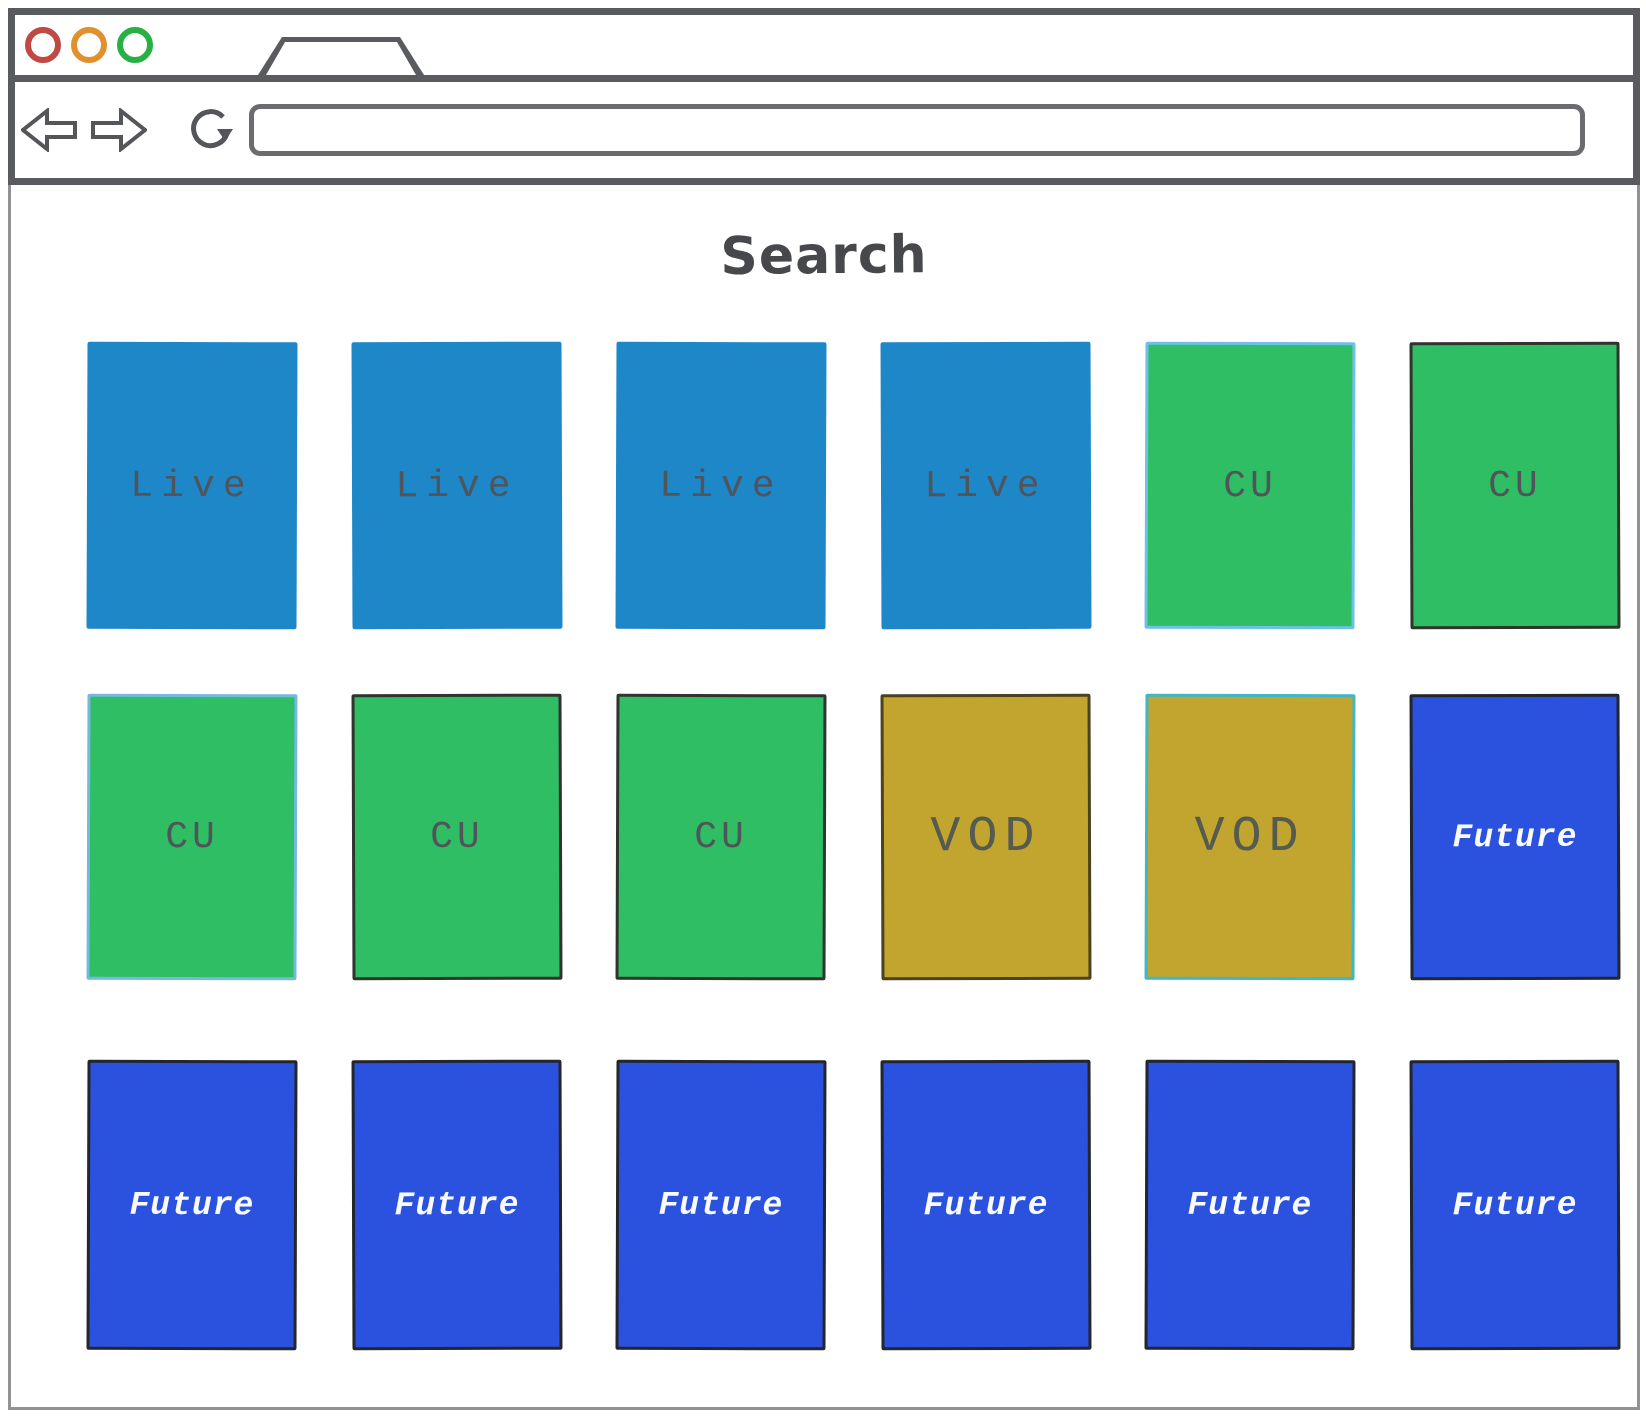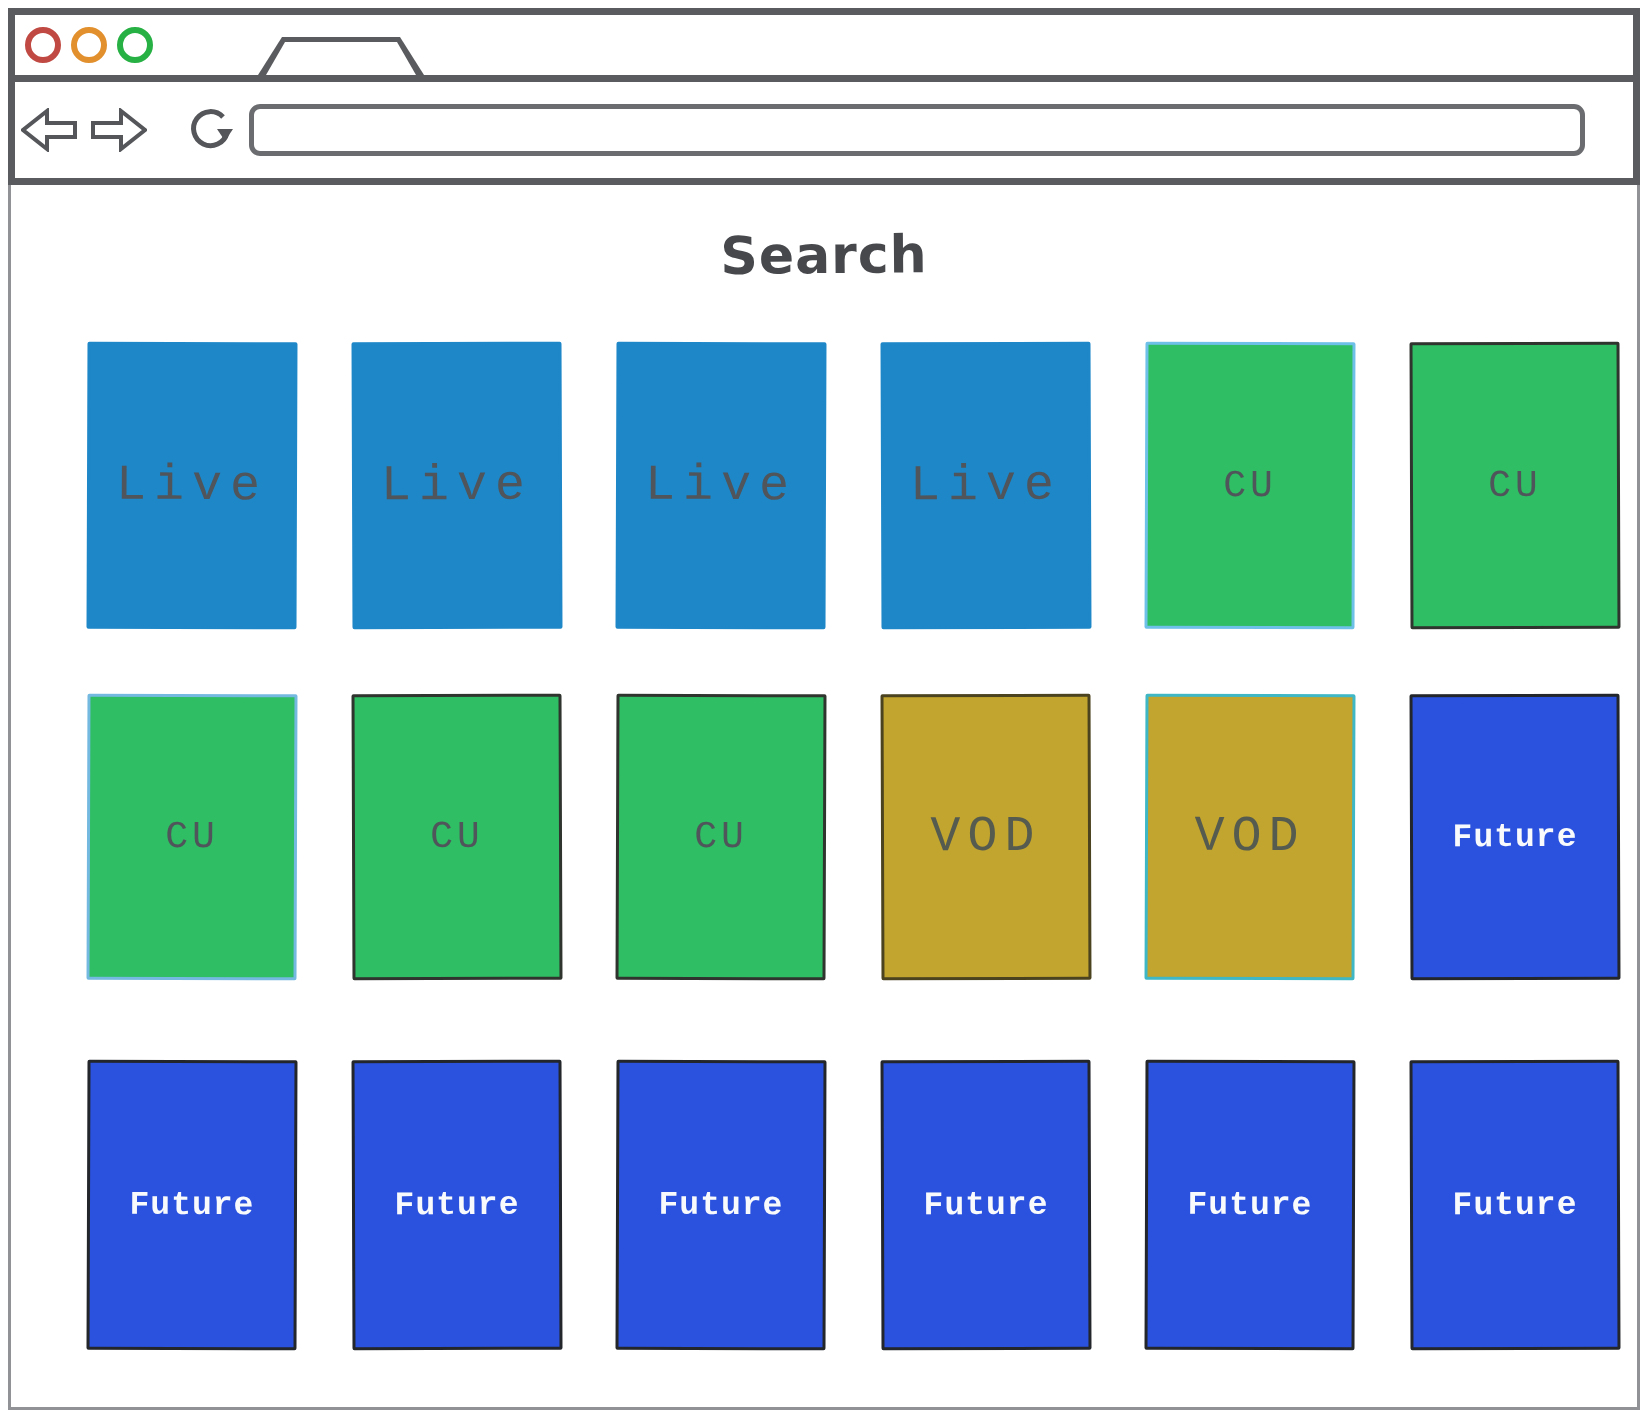--- a/index.html
+++ b/index.html
@@ -39,24 +39,24 @@
               font-family:"DejaVu Sans",sans-serif;transform:rotate(-0.5deg);}
 
   .grid{position:absolute;left:76px;top:157px;width:1533px;
         display:grid;grid-template-columns:repeat(6,210px);
         grid-template-rows:287px 65px 286px 80px 290px;
         justify-content:space-between;}
 
   .card{box-sizing:border-box;border:3px solid transparent;border-radius:2px;
         display:flex;align-items:center;justify-content:center;cursor:pointer;}
   .card-label{font-family:"Liberation Mono","DejaVu Sans Mono",monospace;line-height:1;}
-  .t-live .card-label{font-size:50px;letter-spacing:8px;}
+  .t-live .card-label{font-size:38px;letter-spacing:8px;}
   .t-cu   .card-label{font-size:38px;letter-spacing:4px;}
   .t-vod  .card-label{font-size:50px;letter-spacing:7px;}
-  .t-future .card-label{font-size:33px;letter-spacing:1px;font-weight:700;}
+  .t-future .card-label{font-size:33px;letter-spacing:1px;font-weight:700;font-style:italic;}
 </style>
 </head>
 <body>
 
 <div class="window">
   <div class="chrome">
 
     <div class="titlebar">
       <div class="lights">
         <span class="light" style="border-color: rgb(192, 74, 67);"></span>

